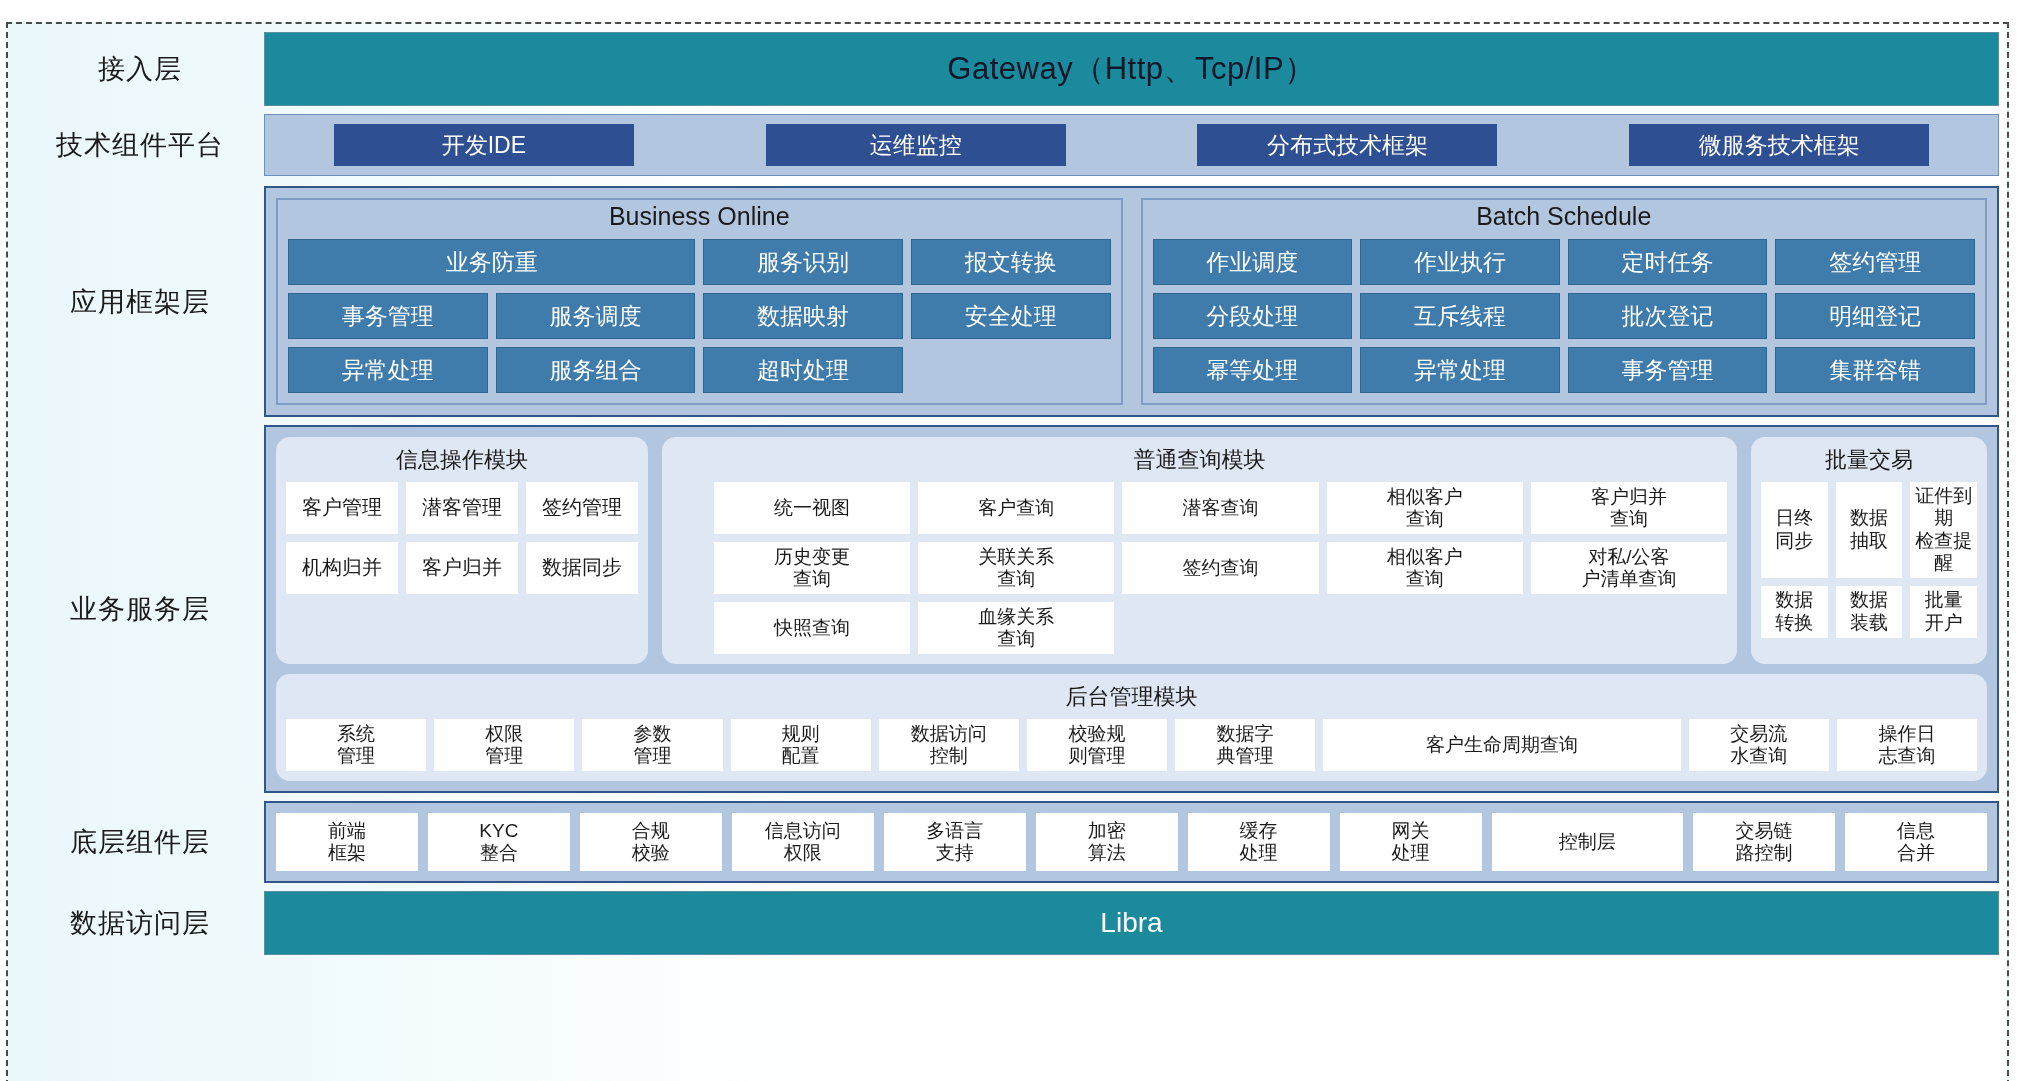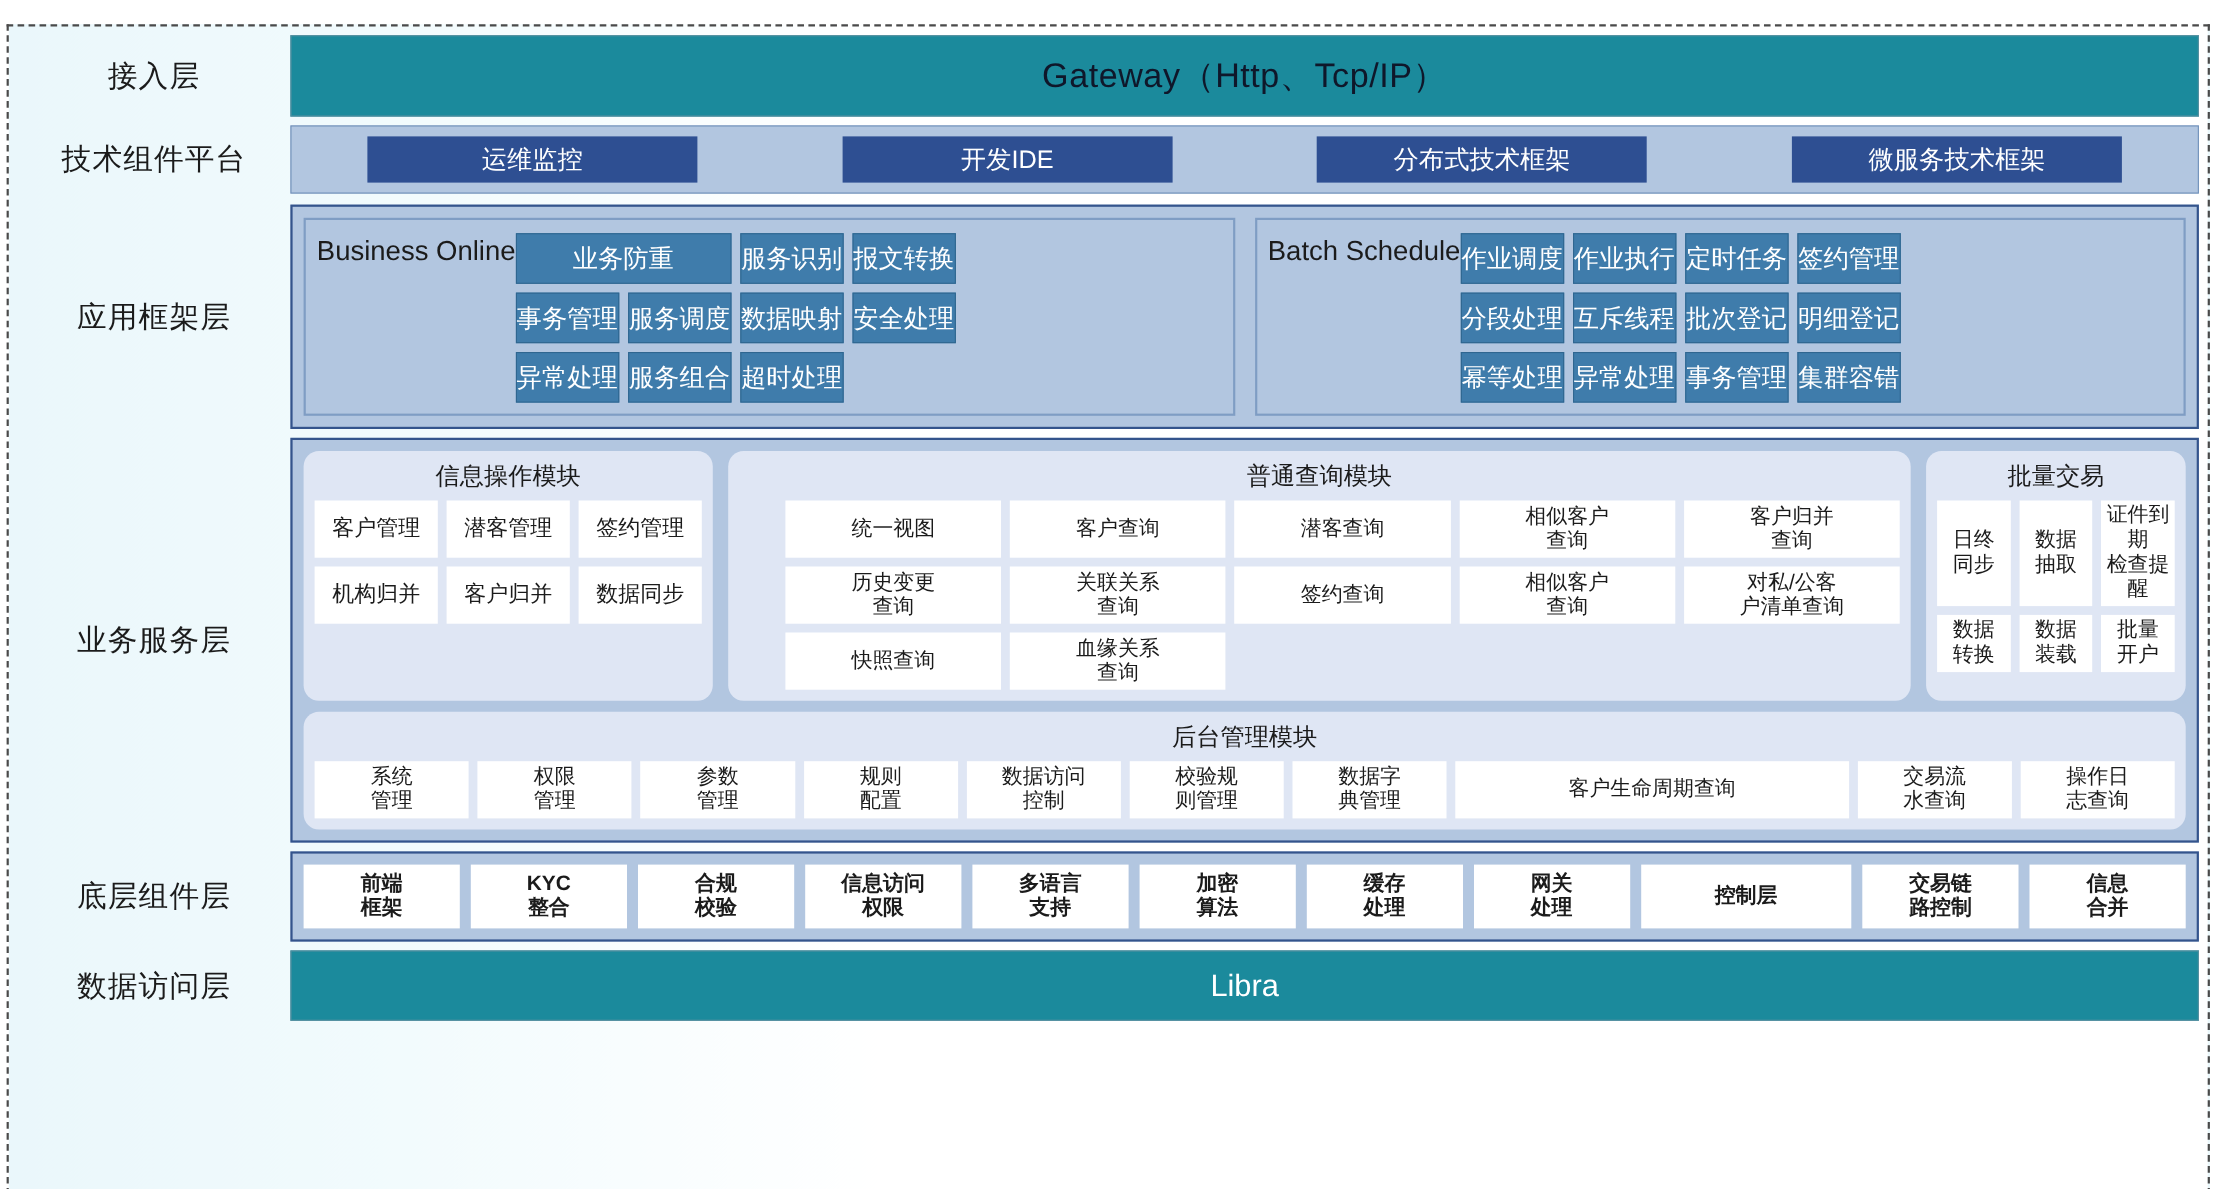--- a/index.html
+++ b/index.html
@@ -105,24 +105,24 @@
     border: 2px solid #34548c;
     padding: 10px;
     box-sizing: border-box;
     display: flex;
     gap: 18px;
   }
   .fw-panel {
     flex: 1;
     background: #b2c6e0;
     border: 2px solid #7f9dc4;
-    padding: 12px 10px 10px 10px;
-    box-sizing: border-box;
-    display: flex;
-    flex-direction: row;
+    padding: 0 10px 10px 10px;
+    box-sizing: border-box;
+    display: flex;
+    flex-direction: column;
   }
   .fw-title {
     text-align: center;
     font-size: 25px;
     color: #1b1b1b;
     margin: 2px 0 8px 0;
   }
   .fw-grid {
     display: grid;
     gap: 8px;
@@ -217,21 +217,20 @@
     flex: 1;
     background: #b2c6e0;
     border: 2px solid #34548c;
     padding: 10px;
     box-sizing: border-box;
   }
   .base-grid {
     display: grid;
     grid-template-columns: repeat(8, 1fr) 1.35fr 1fr 1fr;
     gap: 10px;
-    font-weight: bold;
   }
   .base-grid .wcell { min-height: 58px; }
 
   
   .libra-bar {
     flex: 1;
     background: #1b8a9c;
     border: 1px solid #5a8fa0;
     color: #ffffff;
     font-size: 28px;
@@ -256,22 +255,22 @@
           <div class="gateway-bar">Gateway（Http、Tcp/IP）</div>
         </div>
       </div>
 
       <div class="spacer-xs"></div>
 
       <div class="layer-row">
         <div class="layer-label">技术组件平台</div>
         <div class="layer-body">
           <div class="tech-bar" id="tech-bar">
+              <div class="tech-chip">开发IDE</div>
               <div class="tech-chip">运维监控</div>
-              <div class="tech-chip">开发IDE</div>
               <div class="tech-chip">分布式技术框架</div>
               <div class="tech-chip">微服务技术框架</div>
             </div>
         </div>
       </div>
 
       <div class="spacer-sm"></div>
 
       <div class="layer-row" style="flex:0 0 auto;">
         <div class="layer-label">应用框架层</div>

